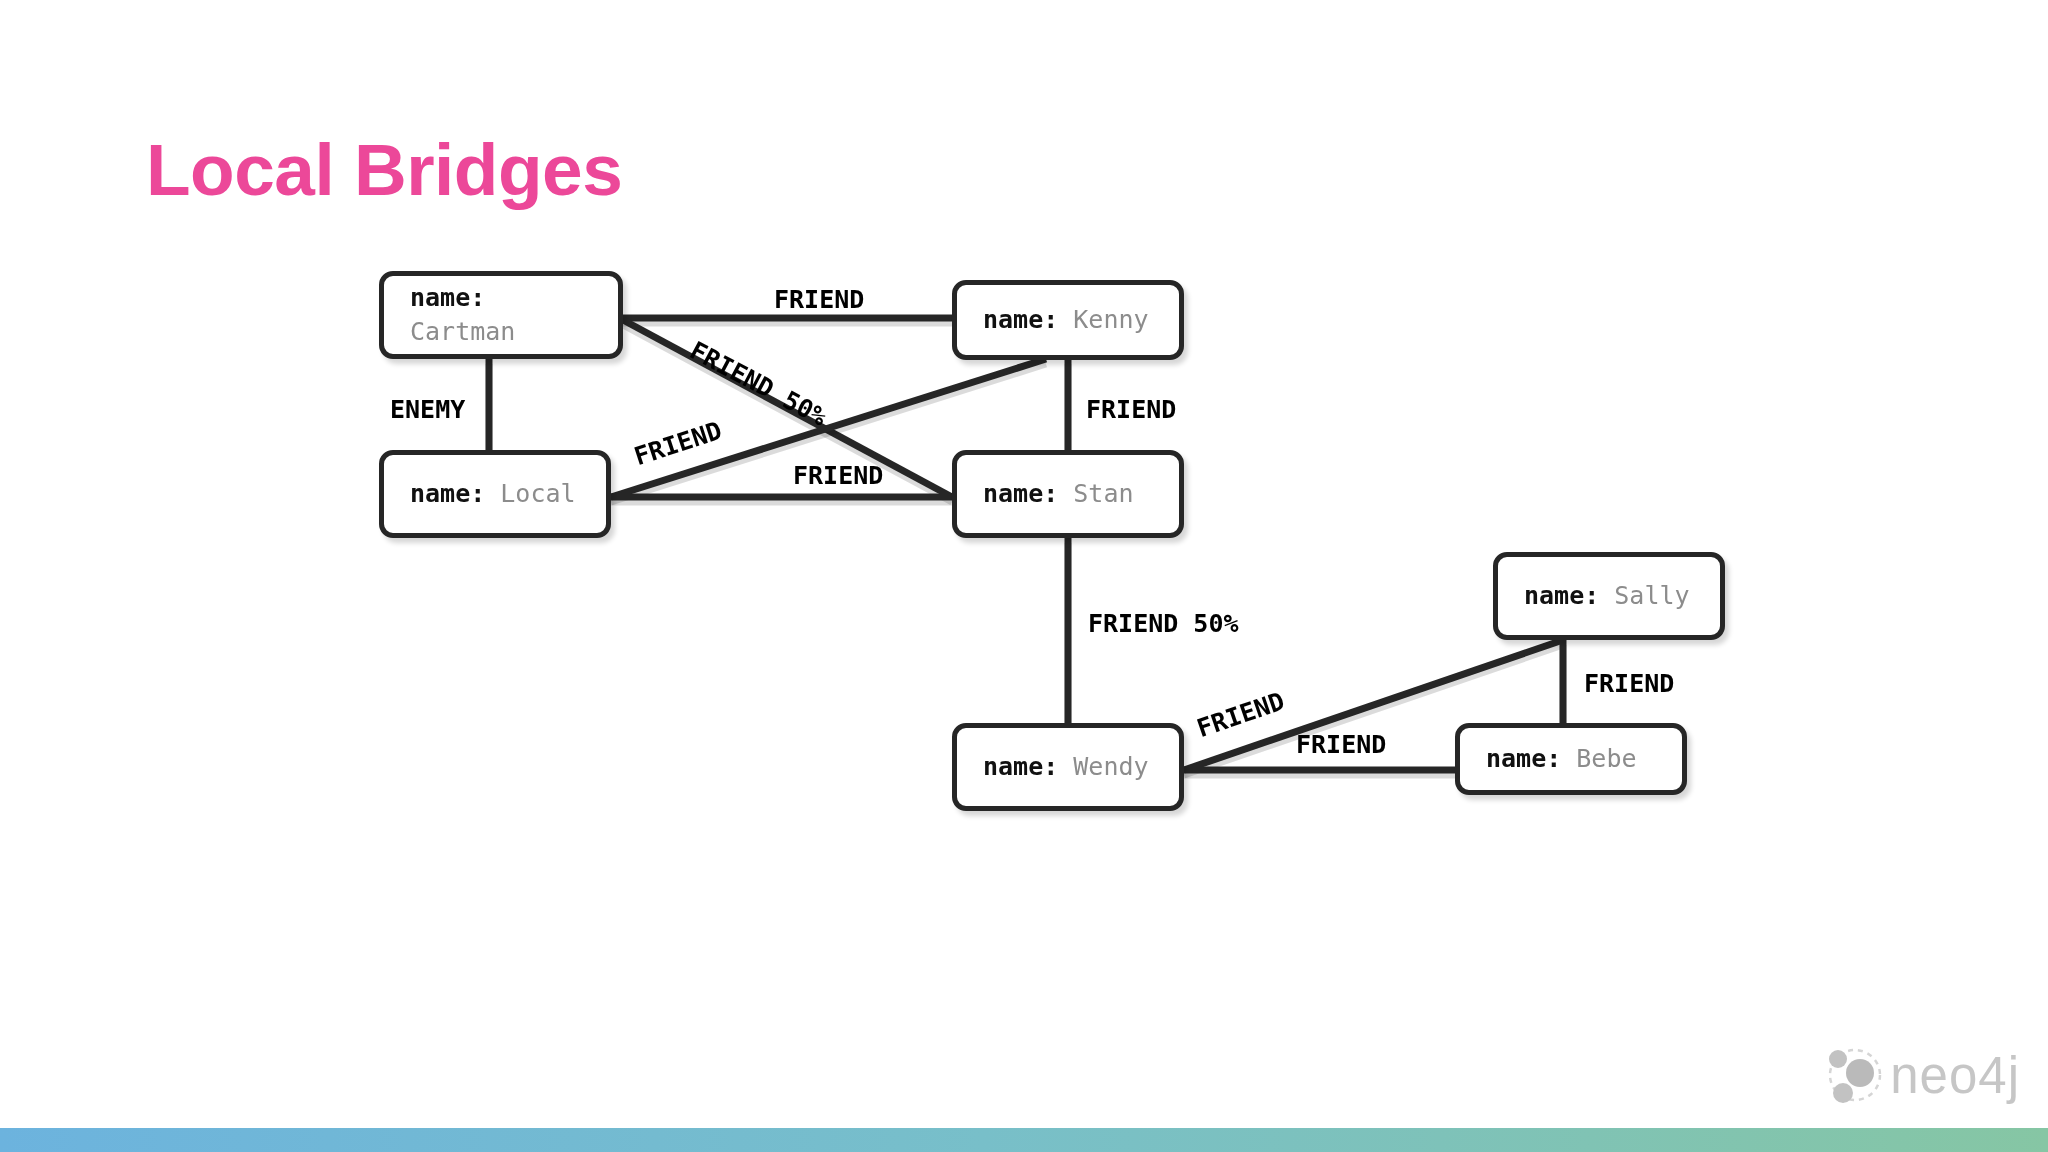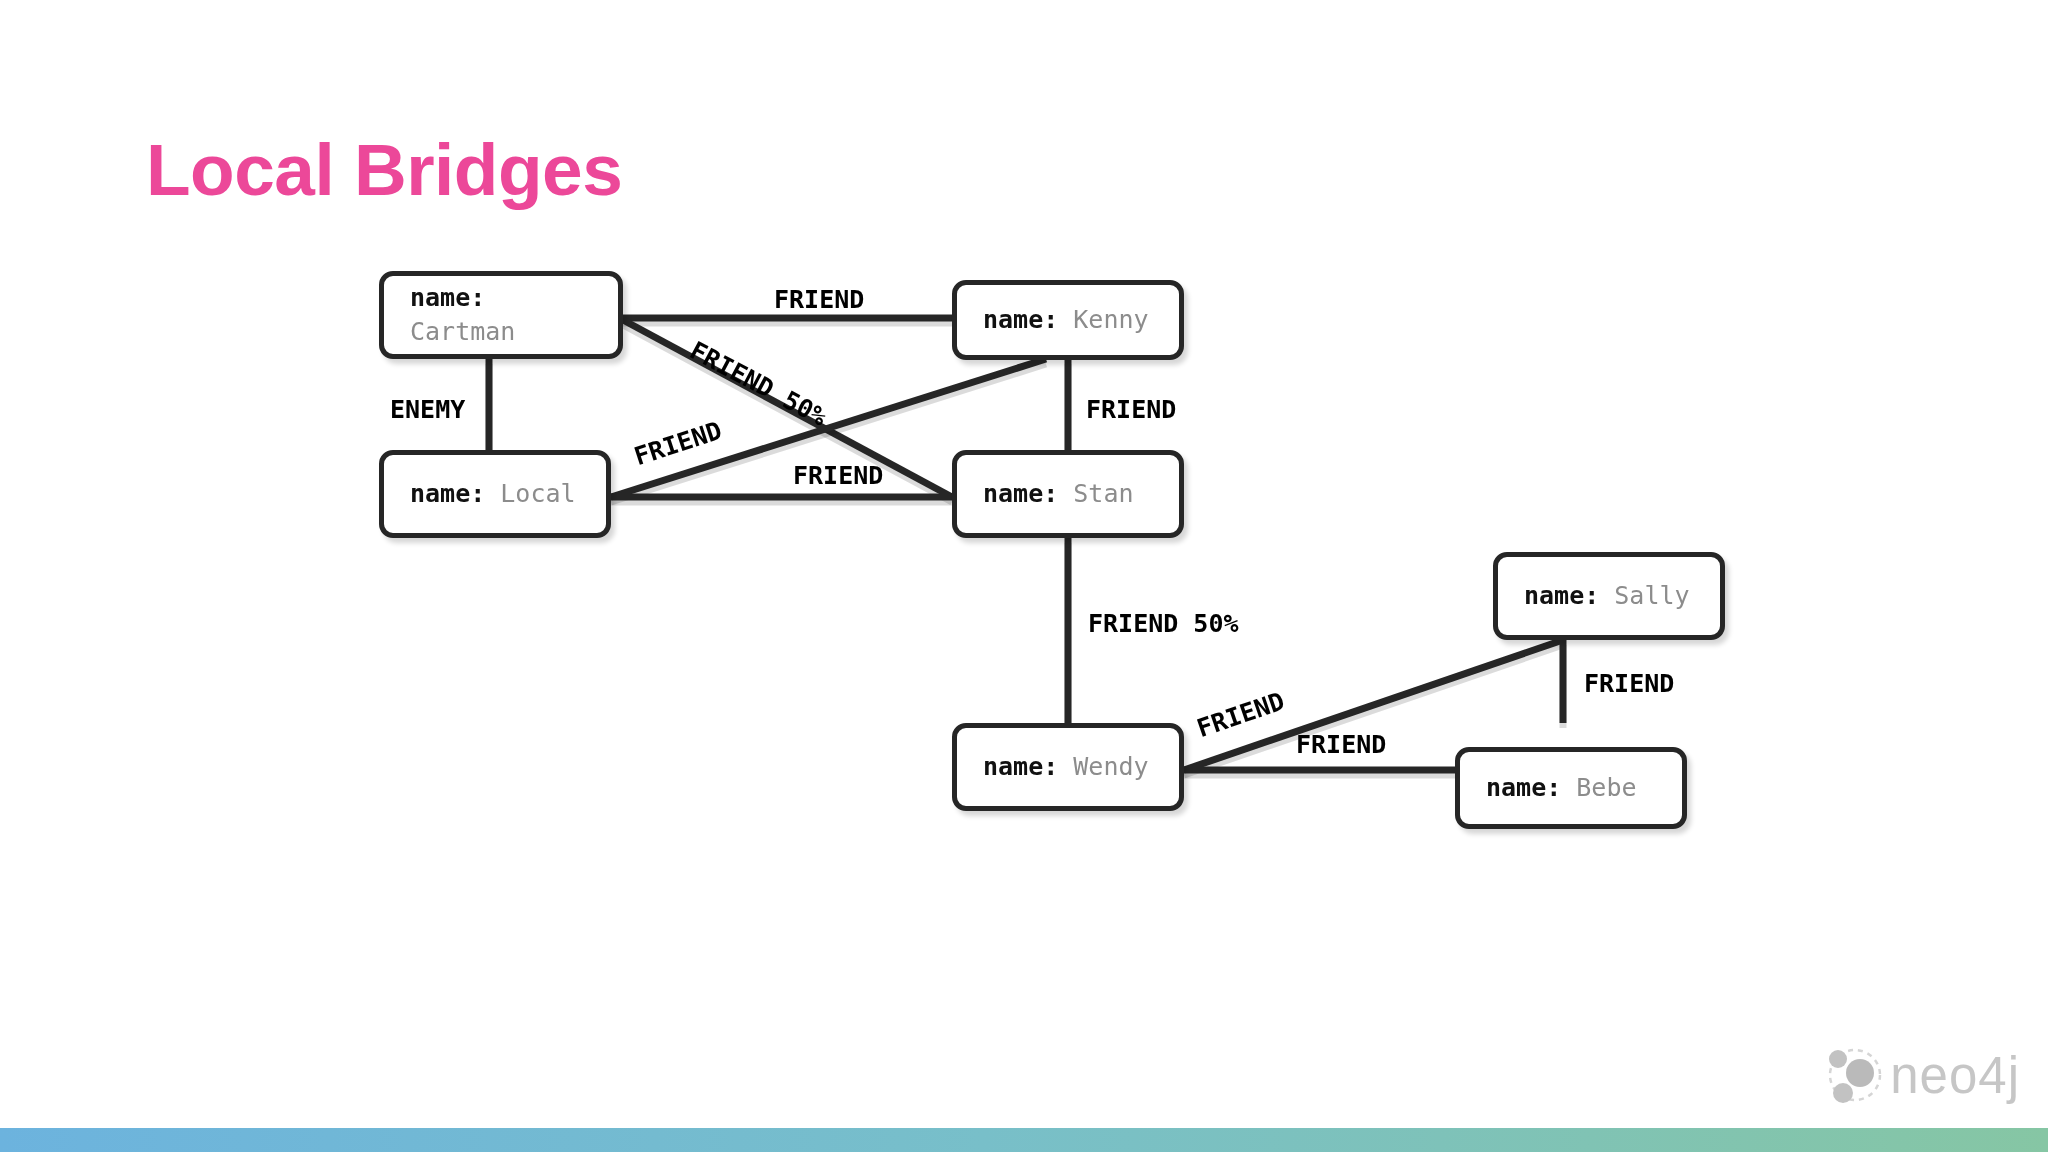--- a/index.html
+++ b/index.html
@@ -160,21 +160,21 @@
         </div>
         <div class="node" style="left: 952px; top: 450px; width: 232px; height: 88px; align-items: center;">
           <div class="node-text"><span class="node-key">name:</span><span class="node-val"> Stan</span></div>
         </div>
         <div class="node" style="left: 1493px; top: 552px; width: 232px; height: 88px;">
           <div class="node-text"><span class="node-key">name:</span><span class="node-val"> Sally</span></div>
         </div>
         <div class="node" style="left: 952px; top: 723px; width: 232px; height: 88px; align-items: center;">
           <div class="node-text"><span class="node-key">name:</span><span class="node-val"> Wendy</span></div>
         </div>
-        <div class="node" style="left: 1455px; top: 723px; width: 232px; height: 82px; margin-top: 24px;">
+        <div class="node" style="left: 1455px; top: 723px; width: 232px; height: 72px;">
           <div class="node-text"><span class="node-key">name:</span><span class="node-val"> Bebe</span></div>
         </div>
       </div>
 
     <div id="label-layer">
         <div class="edge-label" style="left: 774px; top: 285px;">FRIEND</div>
         <div class="edge-label" style="left: 692px; top: 334px; transform: rotate(28deg);">FRIEND 50%</div>
         <div class="edge-label" style="left: 390px; top: 395px;">ENEMY</div>
         <div class="edge-label" style="left: 635px; top: 443px; transform: rotate(-18deg);">FRIEND</div>
         <div class="edge-label" style="left: 793px; top: 461px;">FRIEND</div>

